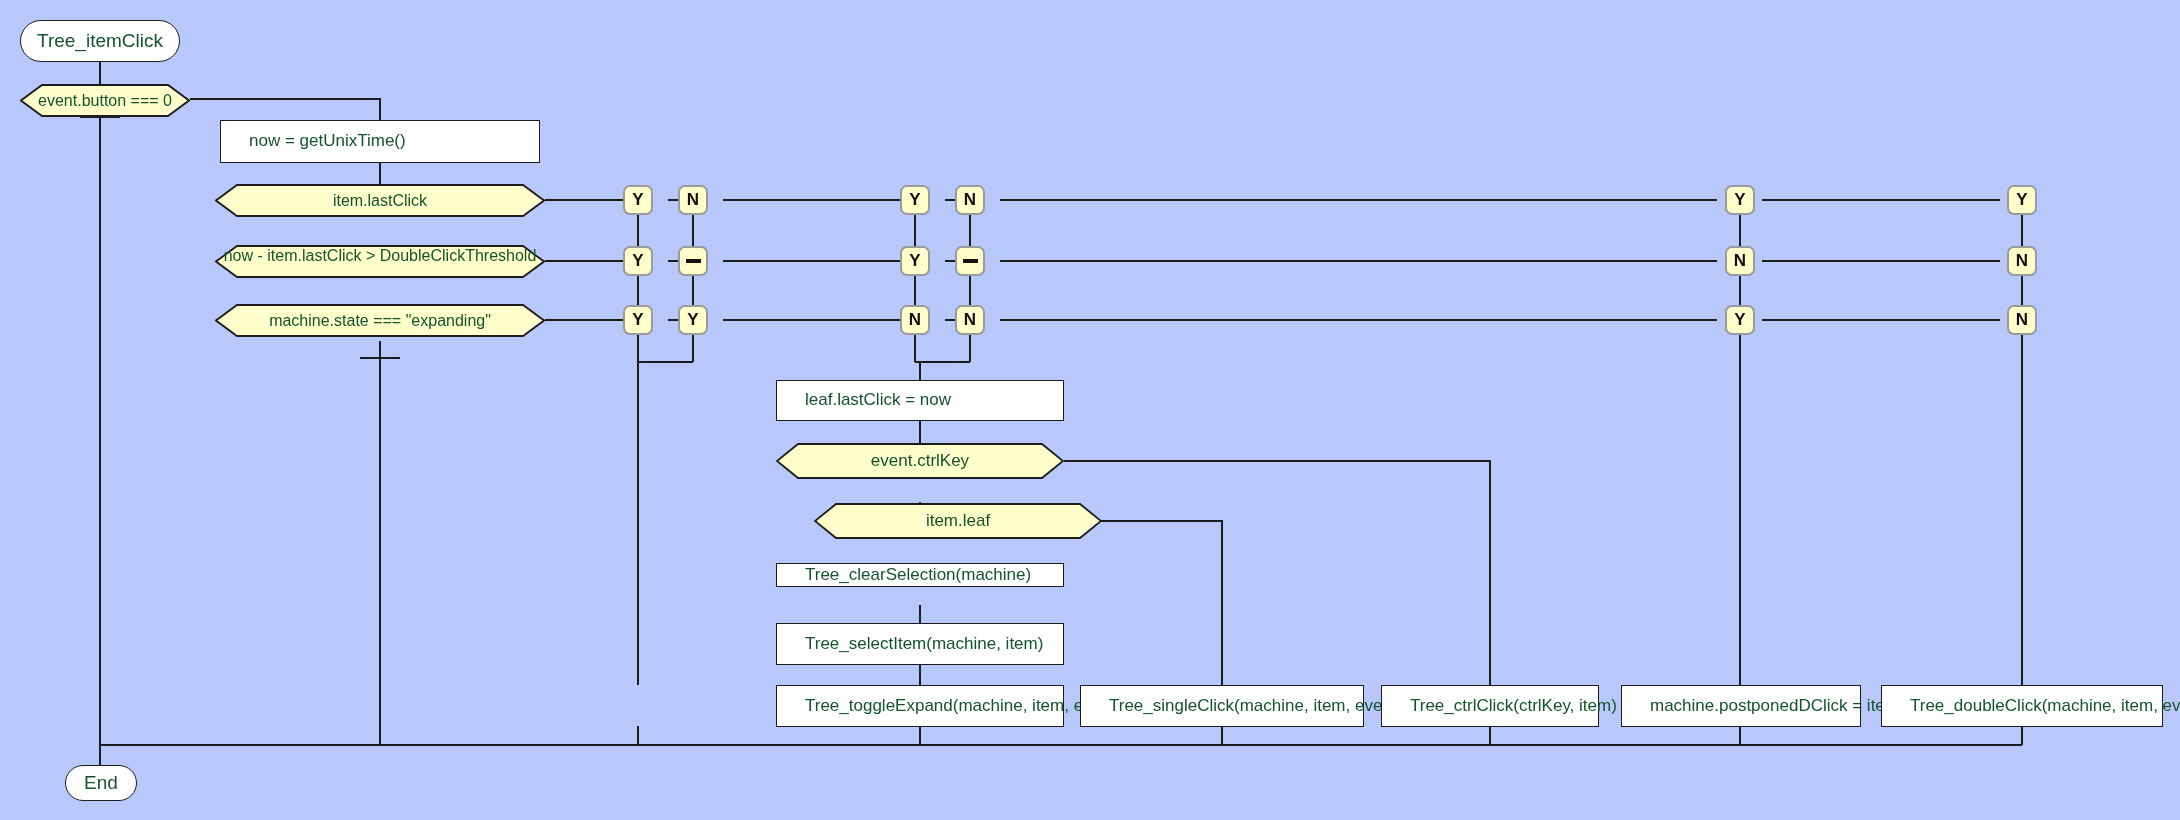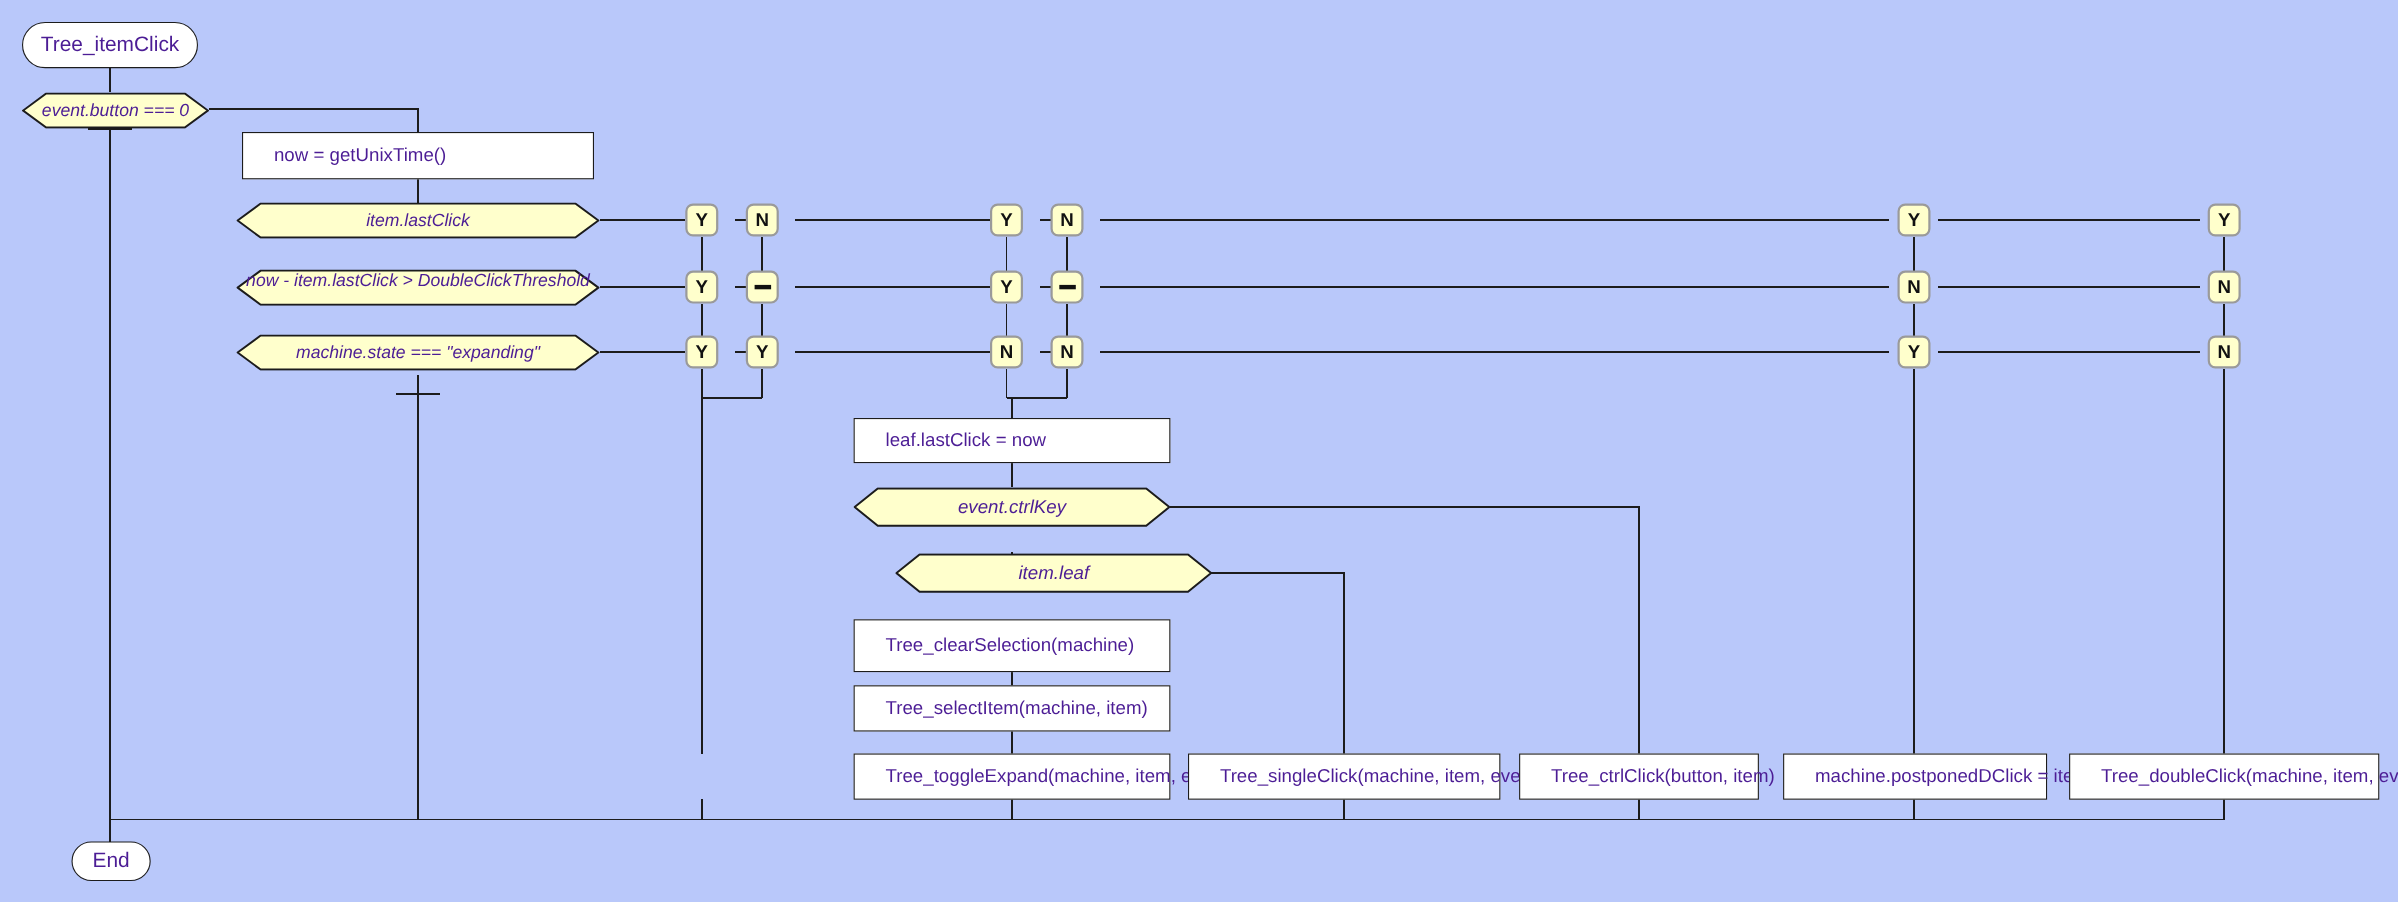--- a/index.html
+++ b/index.html
@@ -21,21 +21,21 @@
     width: 2180px;
     height: 820px;
     pointer-events: none;
   }
 
   .node {
     position: absolute;
     box-sizing: border-box;
     display: flex;
     align-items: center;
-    color: #4c1d95;
+    color: #14532d;
     font-size: 19px;
     line-height: 1.1;
     white-space: nowrap;
   }
 
   
   .terminator {
     background: #ffffff;
     border: 1.6px solid #1c1c1c;
     border-radius: 999px;
@@ -49,21 +49,20 @@
     padding-left: 28px;
     justify-content: flex-start;
   }
 
   
   .decision {
     background: #ffffcc;
     justify-content: center;
     -webkit-clip-path: polygon(22px 0, calc(100% - 22px) 0, 100% 50%, calc(100% - 22px) 100%, 22px 100%, 0 50%);
     clip-path: polygon(22px 0, calc(100% - 22px) 0, 100% 50%, calc(100% - 22px) 100%, 22px 100%, 0 50%);
-    font-style: italic;
   }
   .decision .hexfill {
     position: absolute;
     left: 0; top: 0; right: 0; bottom: 0;
   }
   .decision .hexlabel {
     position: relative;
     z-index: 2;
     width: 100%;
     text-align: center;
@@ -255,38 +254,38 @@
   </div>
 
   <div class="node process" style="left:220px; top:120px; width:320px; height:43px; font-size:17px;">
     <span>now = getUnixTime()</span>
   </div>
 
   <div class="node process" style="left:776px; top:380px; width:288px; height:41px; font-size:17px;">
     <span>leaf.lastClick = now</span>
   </div>
 
-  <div class="node process" style="left:776px; top:563px; width:288px; height:48px; font-size:17px;">
+  <div class="node process" style="left:776px; top:563px; width:288px; height:24px; font-size:17px;">
     <span>Tree_clearSelection(machine)</span>
   </div>
 
   <div class="node process" style="left:776px; top:623px; width:288px; height:42px; font-size:17px;">
     <span>Tree_selectItem(machine, item)</span>
   </div>
 
   <div class="node process" style="left:776px; top:685px; width:288px; height:42px; font-size:17px;">
     <span>Tree_toggleExpand(machine, item, event)</span>
   </div>
 
   <div class="node process" style="left:1080px; top:685px; width:284px; height:42px; font-size:17px;">
     <span>Tree_singleClick(machine, item, event)</span>
   </div>
 
   <div class="node process" style="left:1381px; top:685px; width:218px; height:42px; font-size:17px;">
-    <span>Tree_ctrlClick(button, item)</span>
+    <span>Tree_ctrlClick(ctrlKey, item)</span>
   </div>
 
   <div class="node process" style="left:1621px; top:685px; width:240px; height:42px; font-size:17px;">
     <span>machine.postponedDClick = item.id</span>
   </div>
 
   <div class="node process" style="left:1881px; top:685px; width:282px; height:42px; font-size:17px;">
     <span>Tree_doubleClick(machine, item, event)</span>
   </div>
 

